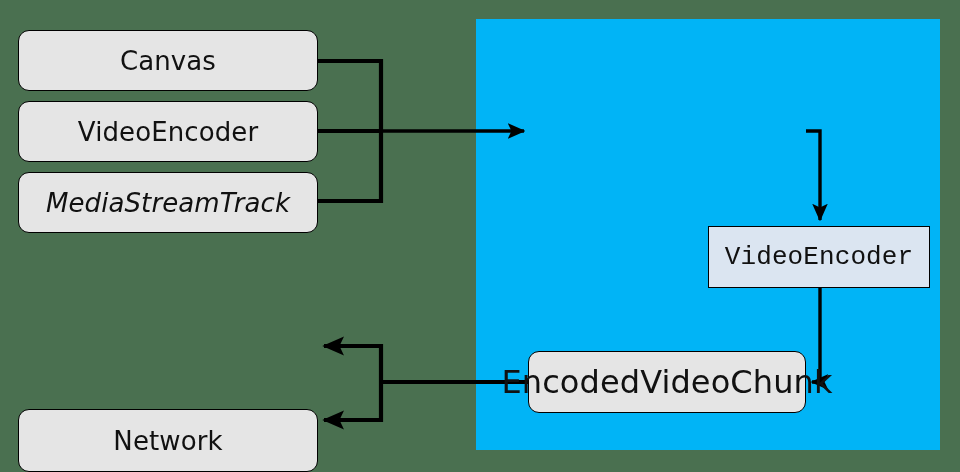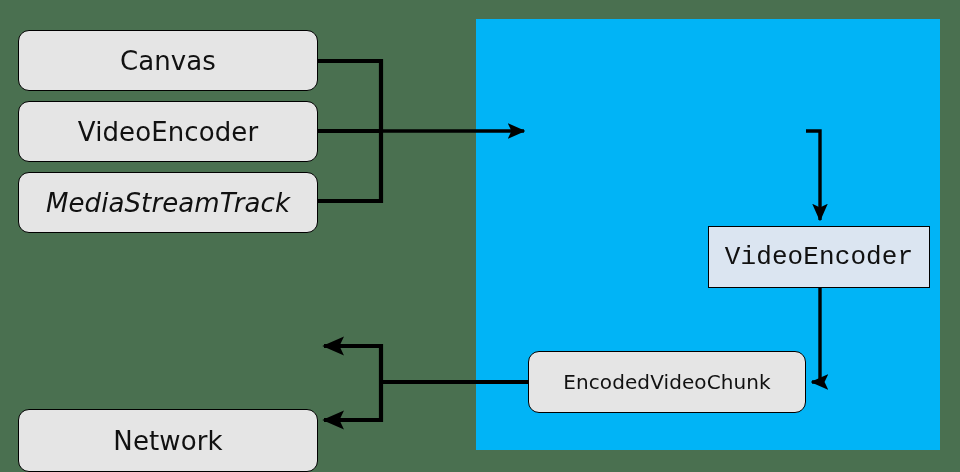--- a/index.html
+++ b/index.html
@@ -95,17 +95,17 @@
 
   <div class="node" style="left:18px; top:409px; width:300px; height:63px;">
     <span class="node-label">Network</span>
   </div>
 
 
   <div class="node square" style="left:708px; top:226px; width:222px; height:62px;font-family:Liberation Mono, monospace;">
     <span class="node-label">VideoEncoder</span>
   </div>
 
-  <div class="node" style="left:528px; top:351px; width:278px; height:62px; font-size:20px;">
+  <div class="node" style="left:528px; top:351px; width:278px; height:62px; font-size:32px;">
     <span class="node-label">EncodedVideoChunk</span>
   </div>
 
 </div>
 
 </body></html>

